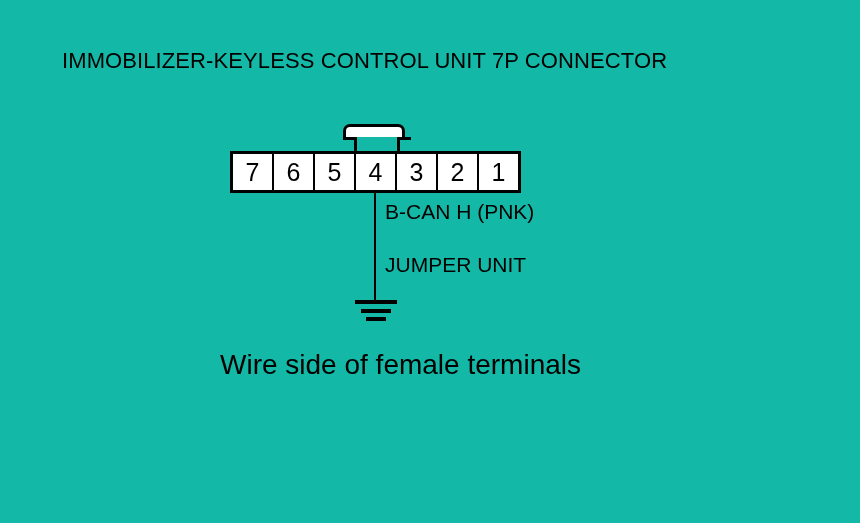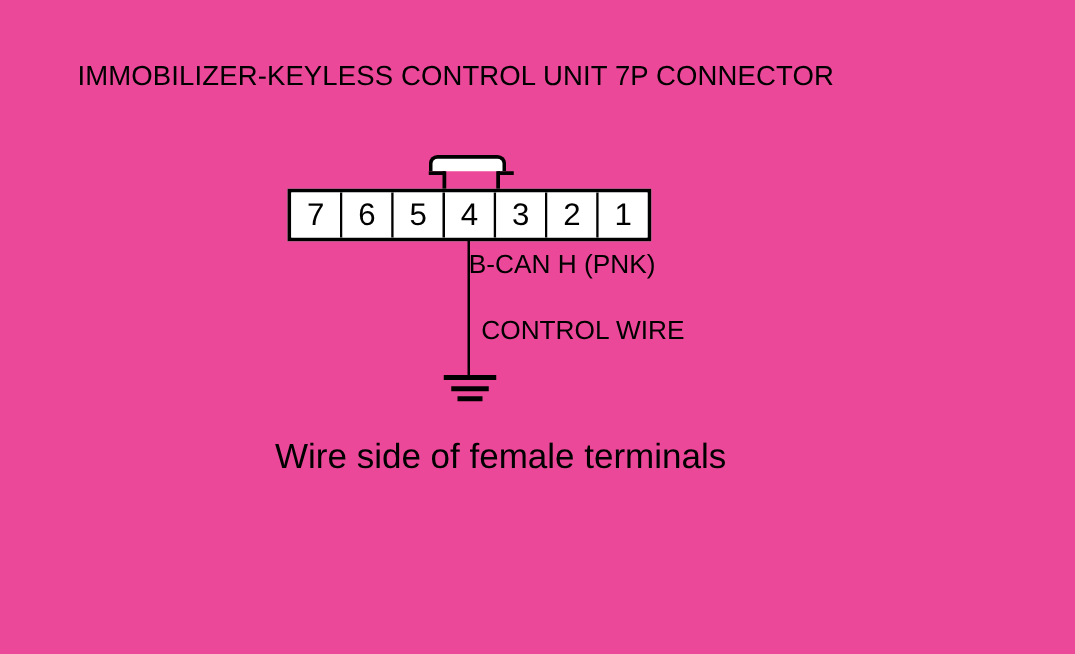--- a/index.html
+++ b/index.html
@@ -9,21 +9,21 @@
     background: #ffffff;
   }
   body {
     font-family: "Liberation Sans", sans-serif;
     color: #000000;
   }
   #canvas {
     position: relative;
     width: 860px;
     height: 523px;
-    background: #ec4899;
+    background: #14b8a6;
     overflow: hidden;
   }
 
   
   #diagram-title {
     position: absolute;
     left: 62px;
     top: 48px;
     font-size: 22px;
     line-height: 26px;
@@ -171,21 +171,21 @@
 
   
   .wire-label {
     position: absolute;
     font-size: 21px;
     line-height: 24px;
     white-space: nowrap;
     color: #000;
   }
   #label-bcan {
-    left: 375px;
+    left: 385px;
     top: 200px;
   }
   #label-jumper {
     left: 385px;
     top: 253px;
   }
 
   
   #caption-text {
     position: absolute;
@@ -243,17 +243,17 @@
   <div id="jumper-wire-line"></div>
 
   <div id="ground-symbol">
     <div id="ground-bar-1"></div>
     <div id="ground-bar-2"></div>
     <div id="ground-bar-3"></div>
   </div>
 
   <div class="wire-label" id="label-bcan">B-CAN H (PNK)</div>
 
-  <div class="wire-label" id="label-jumper">CONTROL WIRE</div>
+  <div class="wire-label" id="label-jumper">JUMPER UNIT</div>
 
   <div id="caption-text">Wire side of female terminals</div>
 
 </div>
 
 </body></html>

